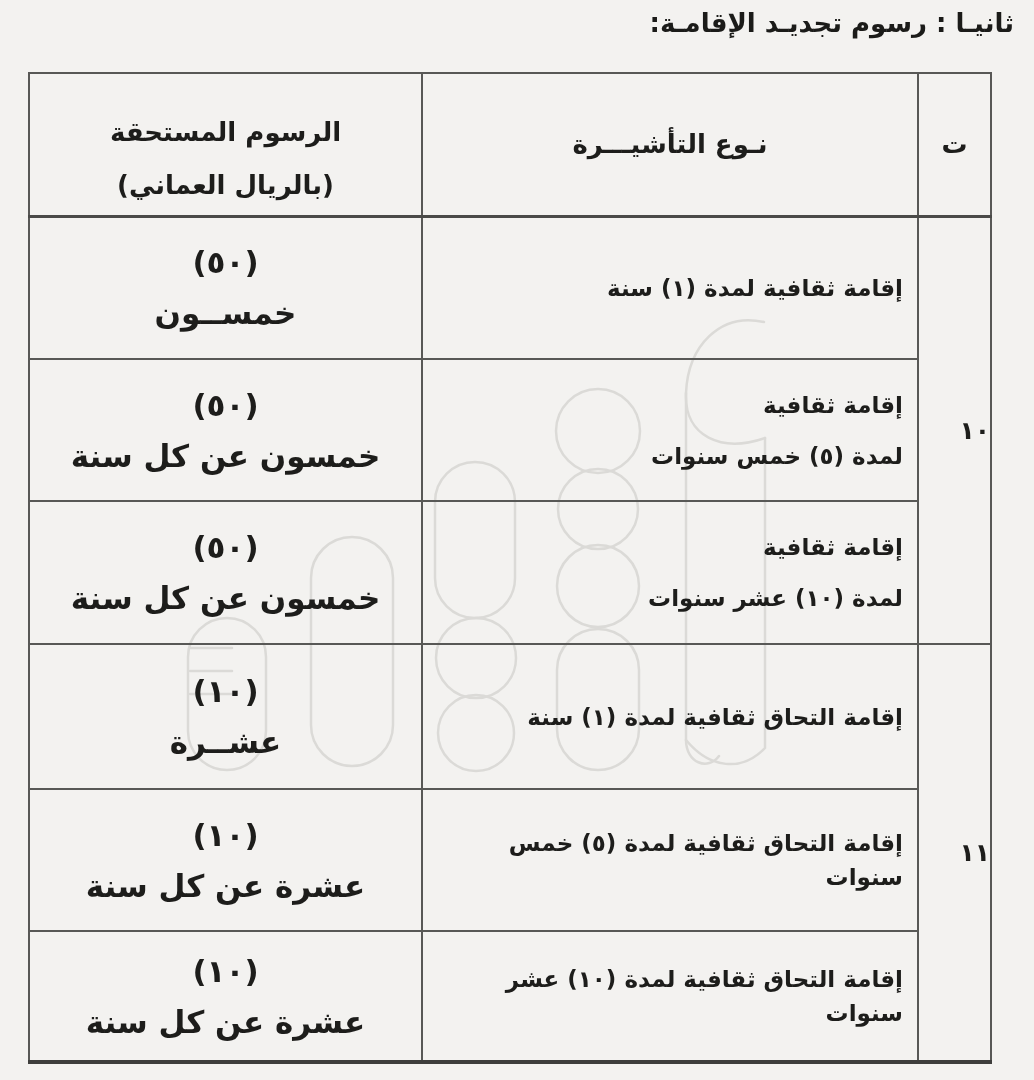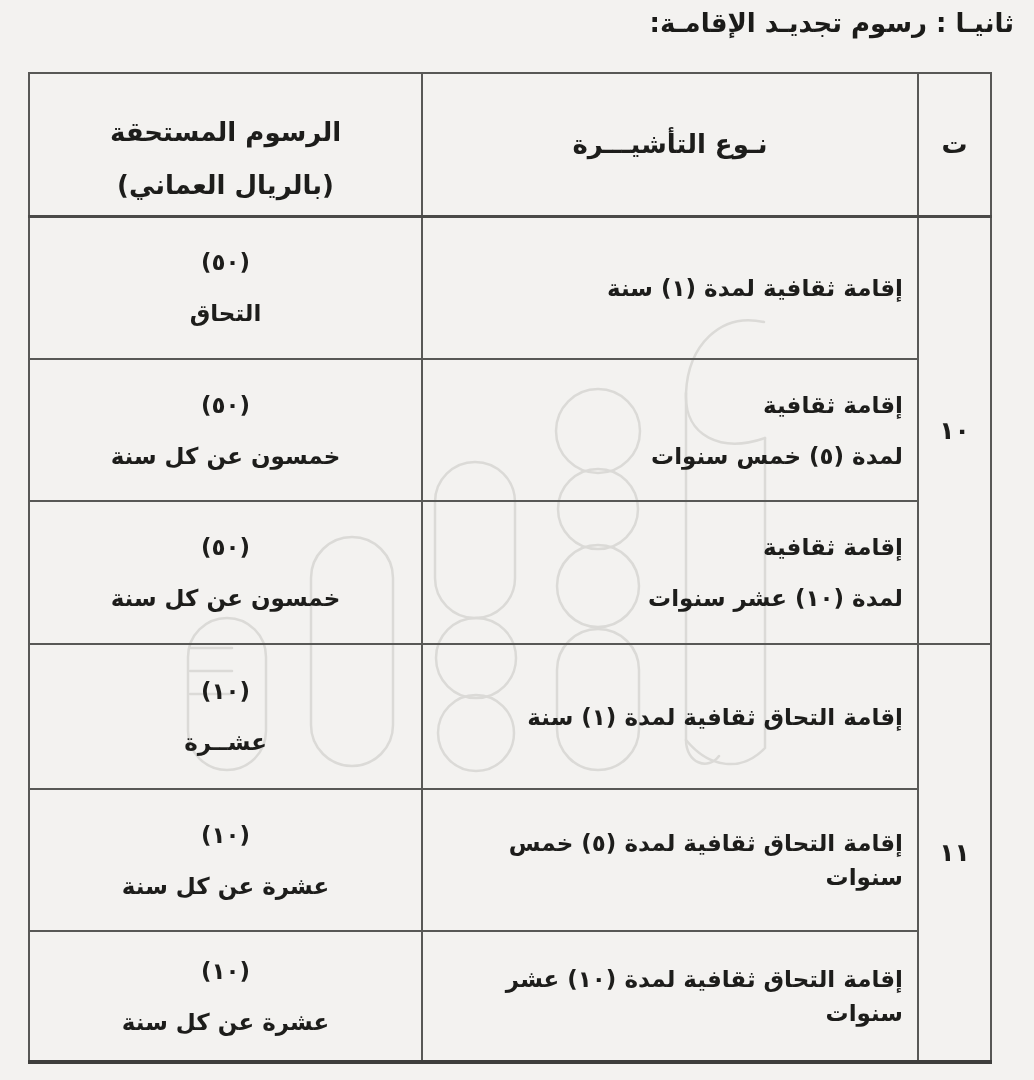--- a/index.html
+++ b/index.html
@@ -58,33 +58,33 @@
   }
   tr.row-header td { border-bottom: 3px solid #4a4a48; }
   tr.row-header { height: 143px; }
   tr.row-1 { height: 143px; }
   tr.row-2 { height: 142px; }
   tr.row-3 { height: 143px; }
   tr.row-4 { height: 145px; }
   tr.row-5 { height: 142px; }
   tr.row-6 { height: 131px; }
   td.serial-cell {
-    text-align: center;
+    text-align: right;
     font-size: 25px;
   }
   td.header-cell { text-align: center; font-size: 26px; }
   td.visa-cell {
     text-align: right;
     font-size: 23px;
     padding-right: 14px;
     padding-left: 12px;
   }
   td.fees-cell {
     text-align: center;
-    font-size: 23px;
+    font-size: 31px;
     padding: 0 8px;
     margin-left: 16px;
   }
   .line { line-height: 34px; }
   .stack .line + .line { margin-top: 17px; }
   td.header-cell .line { line-height: 36px; margin-top: 29px; }
   td.header-cell.stack .line + .line { }
 </style>
 </head>
 <body>
@@ -132,21 +132,21 @@
         </td>
       </tr>
 
       <tr class="row-1">
         <td class="serial-cell" rowspan="3">١٠</td>
         <td class="visa-cell">
           <div class="line">إقامة ثقافية لمدة (١) سنة</div>
         </td>
         <td class="fees-cell stack">
           <div class="line">(٥٠)</div>
-          <div class="line">التحاق</div>
+          <div class="line">خمســون</div>
         </td>
       </tr>
 
       <tr class="row-2">
         <td class="visa-cell stack">
           <div class="line">إقامة ثقافية</div>
           <div class="line">لمدة (٥) خمس سنوات</div>
         </td>
         <td class="fees-cell stack">
           <div class="line">(٥٠)</div>

